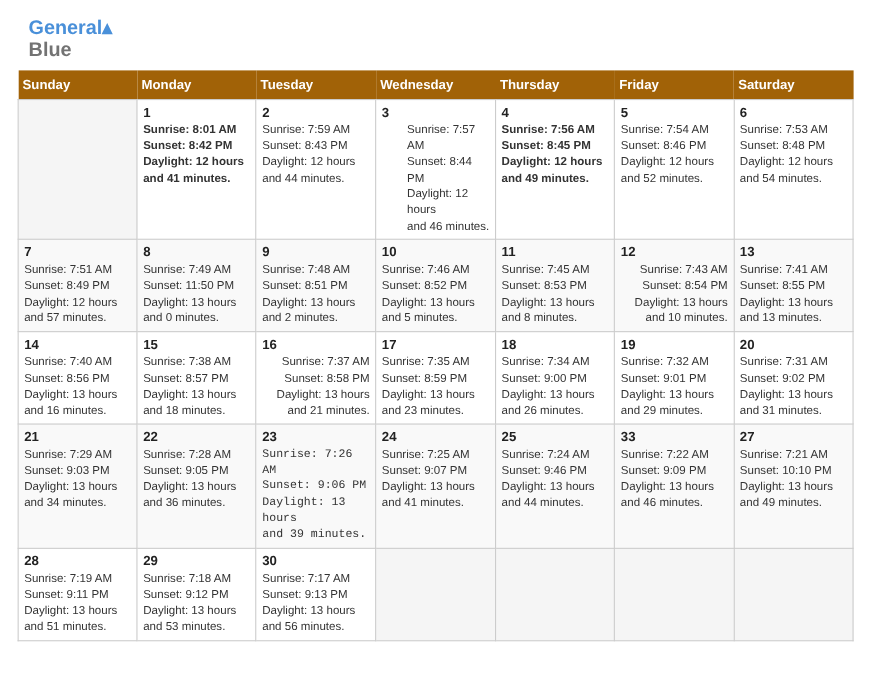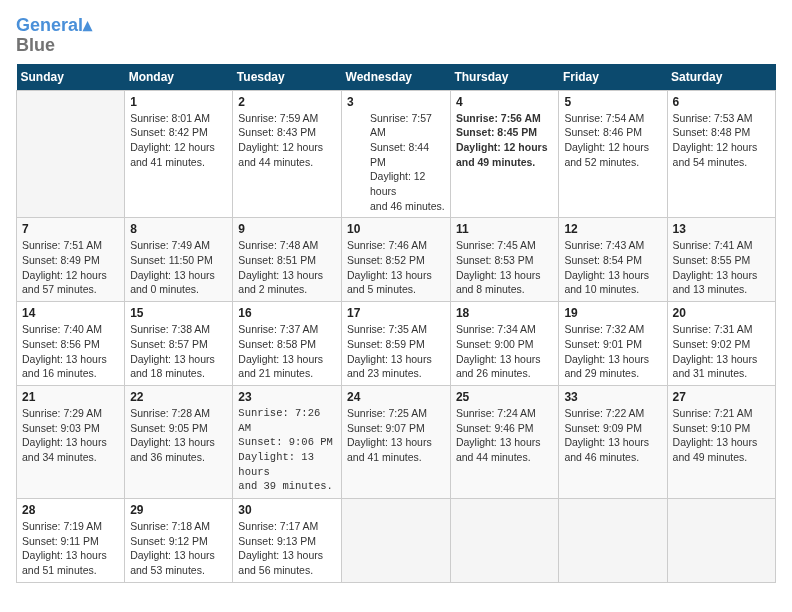--- a/index.html
+++ b/index.html
@@ -12,20 +12,21 @@
     }
     .header-logo {
       display: flex;
       align-items: center;
       justify-content: space-between;
       margin-bottom: 4px;
     }
     .logo-container {
       display: flex;
       align-items: center;
+      margin-left: 10px;
     }
     .logo-text {
       font-size: 18px;
       font-weight: bold;
       color: #1a4a8a;
       line-height: 1.1;
     }
     .logo-text span {
       color: #4a90d9;
     }
@@ -41,21 +42,21 @@
       color: #333;
       margin-bottom: 8px;
       font-weight: normal;
     }
     table {
       width: 100%;
       border-collapse: collapse;
       font-size: 11px;
     }
     th {
-      background-color: #0c4a6e;
+      background-color: #a16207;
       color: white;
       padding: 6px 4px;
       text-align: left;
       font-size: 12px;
       font-weight: bold;
     }
     td {
       border: 1px solid #ccc;
       vertical-align: top;
       padding: 4px 5px;
@@ -111,21 +112,21 @@
         <th>Thursday</th>
         <th>Friday</th>
         <th>Saturday</th>
       </tr>
   </thead>
   <tbody id="calendar-body">
   <tr>
         <td class="empty"></td>
         <td>
           <span class="day-number">1</span>
-          <div class="day-info" style="white-space: pre-line;">Sunrise: 8:01 AM
+          <div class="day-info" style="white-space: pre-line; font-weight: bold;">Sunrise: 8:01 AM
 Sunset: 8:42 PM
 Daylight: 12 hours
 and 41 minutes.</div>
         </td>
         <td>
           <span class="day-number">2</span>
           <div class="day-info" style="white-space: pre-line;">Sunrise: 7:59 AM
 Sunset: 8:43 PM
 Daylight: 12 hours
 and 44 minutes.</div>
@@ -190,21 +191,21 @@
         </td>
         <td>
           <span class="day-number">11</span>
           <div class="day-info" style="white-space: pre-line;">Sunrise: 7:45 AM
 Sunset: 8:53 PM
 Daylight: 13 hours
 and 8 minutes.</div>
         </td>
         <td>
           <span class="day-number">12</span>
-          <div class="day-info" style="white-space: pre-line;">Sunrise: 7:43 AM
+          <div class="day-info" style="white-space: pre-line; text-align: right;">Sunrise: 7:43 AM
 Sunset: 8:54 PM
 Daylight: 13 hours
 and 10 minutes.</div>
         </td>
         <td>
           <span class="day-number">13</span>
           <div class="day-info" style="white-space: pre-line;">Sunrise: 7:41 AM
 Sunset: 8:55 PM
 Daylight: 13 hours
 and 13 minutes.</div>
@@ -220,21 +221,21 @@
         </td>
         <td>
           <span class="day-number">15</span>
           <div class="day-info" style="white-space: pre-line;">Sunrise: 7:38 AM
 Sunset: 8:57 PM
 Daylight: 13 hours
 and 18 minutes.</div>
         </td>
         <td>
           <span class="day-number">16</span>
-          <div class="day-info" style="white-space: pre-line;">Sunrise: 7:37 AM
+          <div class="day-info" style="white-space: pre-line; text-align: right;">Sunrise: 7:37 AM
 Sunset: 8:58 PM
 Daylight: 13 hours
 and 21 minutes.</div>
         </td>
         <td>
           <span class="day-number">17</span>
           <div class="day-info" style="white-space: pre-line;">Sunrise: 7:35 AM
 Sunset: 8:59 PM
 Daylight: 13 hours
 and 23 minutes.</div>
@@ -300,21 +301,21 @@
         <td>
           <span class="day-number">33</span>
           <div class="day-info" style="white-space: pre-line;">Sunrise: 7:22 AM
 Sunset: 9:09 PM
 Daylight: 13 hours
 and 46 minutes.</div>
         </td>
         <td>
           <span class="day-number">27</span>
           <div class="day-info" style="white-space: pre-line;">Sunrise: 7:21 AM
-Sunset: 9:10 PM
+Sunset: 10:10 PM
 Daylight: 13 hours
 and 49 minutes.</div>
         </td>
       </tr>
       <tr>
         <td>
           <span class="day-number">28</span>
           <div class="day-info" style="white-space: pre-line;">Sunrise: 7:19 AM
 Sunset: 9:11 PM
 Daylight: 13 hours

